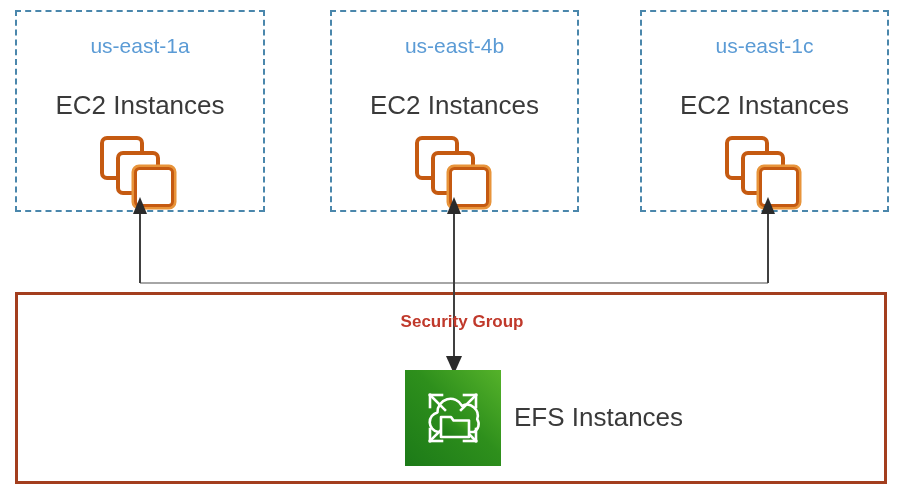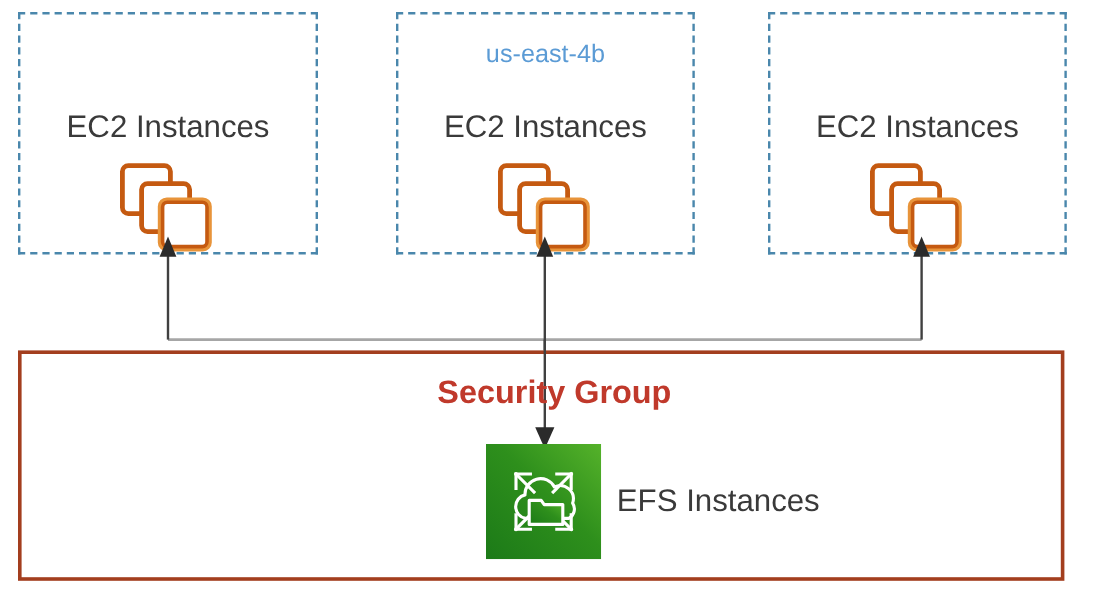--- a/index.html
+++ b/index.html
@@ -77,21 +77,21 @@
     border: 3px solid #A33E1E;
     box-sizing: border-box;
     background: transparent;
   }
   #security-group-title {
     position: absolute;
     left: 0;
     right: 0;
     top: 312px;
     text-align: center;
-    font-size: 27px;
+    font-size: 17px;
     font-weight: bold;
     color: #C0392B;
     font-family: "Liberation Sans", sans-serif;
     white-space: nowrap;
     z-index: 5;
   }
 
   
   #efs-icon {
     position: absolute;
@@ -120,20 +120,21 @@
     height: 496px;
     pointer-events: none;
   }
 </style>
 </head>
 <body>
 
 <div id="canvas">
 
   <div class="az-box" id="az-0">
+    <div class="az-label">us-east-1a</div>
     <div class="az-sub">EC2 Instances</div>
     <div class="ec2-icon">
       <svg width="84" height="76" viewBox="0 0 84 76" xmlns="http://www.w3.org/2000/svg">
         <rect x="4" y="4" width="40" height="40" rx="5" ry="5" fill="none" stroke="#C55A11" stroke-width="4"></rect>
         <rect x="20" y="19" width="40" height="40" rx="5" ry="5" fill="#ffffff" stroke="#C55A11" stroke-width="4"></rect>
         <rect x="36" y="33" width="40" height="40" rx="5" ry="5" fill="#ffffff" stroke="#E8943A" stroke-width="5"></rect>
         <rect x="37.5" y="34.5" width="37" height="37" rx="4" ry="4" fill="#ffffff" stroke="#C55A11" stroke-width="3"></rect>
       </svg>
     </div>
   </div>
@@ -145,20 +146,21 @@
       <svg width="84" height="76" viewBox="0 0 84 76" xmlns="http://www.w3.org/2000/svg">
         <rect x="4" y="4" width="40" height="40" rx="5" ry="5" fill="none" stroke="#C55A11" stroke-width="4"></rect>
         <rect x="20" y="19" width="40" height="40" rx="5" ry="5" fill="#ffffff" stroke="#C55A11" stroke-width="4"></rect>
         <rect x="36" y="33" width="40" height="40" rx="5" ry="5" fill="#ffffff" stroke="#E8943A" stroke-width="5"></rect>
         <rect x="37.5" y="34.5" width="37" height="37" rx="4" ry="4" fill="#ffffff" stroke="#C55A11" stroke-width="3"></rect>
       </svg>
     </div>
   </div>
 
   <div class="az-box" id="az-2">
+    <div class="az-label">us-east-1c</div>
     <div class="az-sub">EC2 Instances</div>
     <div class="ec2-icon">
       <svg width="84" height="76" viewBox="0 0 84 76" xmlns="http://www.w3.org/2000/svg">
         <rect x="4" y="4" width="40" height="40" rx="5" ry="5" fill="none" stroke="#C55A11" stroke-width="4"></rect>
         <rect x="20" y="19" width="40" height="40" rx="5" ry="5" fill="#ffffff" stroke="#C55A11" stroke-width="4"></rect>
         <rect x="36" y="33" width="40" height="40" rx="5" ry="5" fill="#ffffff" stroke="#E8943A" stroke-width="5"></rect>
         <rect x="37.5" y="34.5" width="37" height="37" rx="4" ry="4" fill="#ffffff" stroke="#C55A11" stroke-width="3"></rect>
       </svg>
     </div>
   </div>

